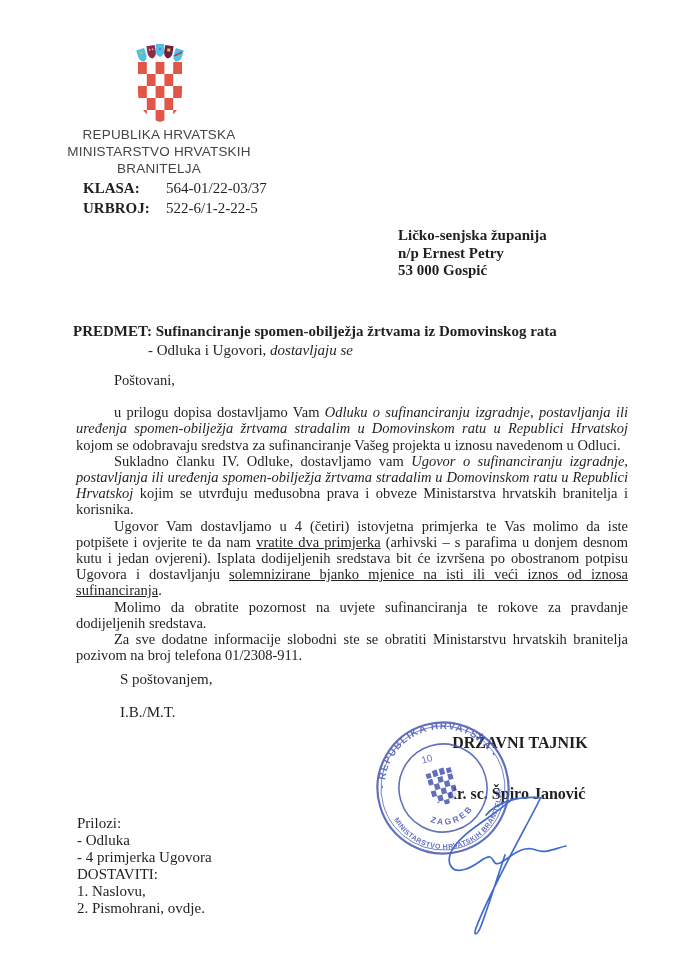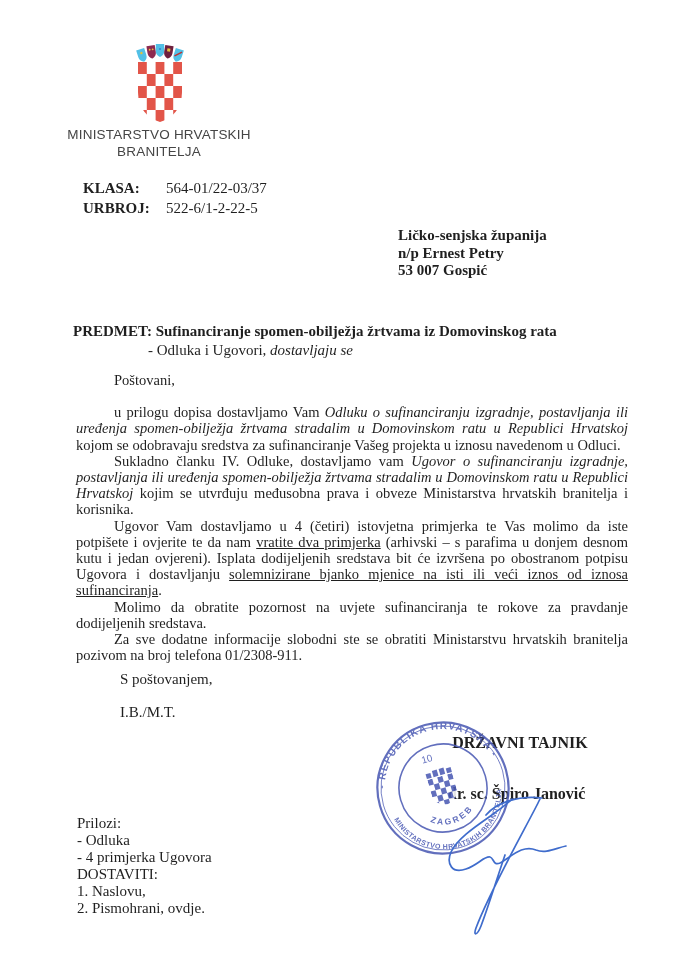--- a/index.html
+++ b/index.html
@@ -93,38 +93,39 @@
           <rect x="29.4" y="54" width="8.8" height="12"></rect>
         <rect x="3" y="66" width="8.8" height="12"></rect>
           <rect x="20.6" y="66" width="8.8" height="12"></rect>
           <rect x="38.2" y="66" width="8.8" height="12"></rect>
       </g>
     </g>
   </svg>
 </div>
 
 <div class="abs letterhead">
+  <div>REPUBLIKA HRVATSKA</div>
   <div>MINISTARSTVO HRVATSKIH BRANITELJA</div>
 </div>
 
 <div class="abs refblock">
   <div class="refrow">
     <span class="reflabel">KLASA:</span>
     <span>564-01/22-03/37</span>
   </div>
   <div class="refrow">
     <span class="reflabel">URBROJ:</span>
     <span>522-6/1-2-22-5</span>
   </div>
 </div>
 
 <div class="abs recipient">
   <div>Ličko-senjska županija</div>
   <div>n/p Ernest Petry</div>
-  <div>53 007 Gospić</div>
+  <div>53 000 Gospić</div>
 </div>
 
 <div class="abs subject">
   <div class="l1">PREDMET: Sufinanciranje spomen-obilježja žrtvama iz Domovinskog rata</div>
   <div class="l2"><span>- Odluka i Ugovori, </span><i>dostavljaju se</i></div>
 </div>
 
 <div class="abs bodytext">
   <p class="salutation">Poštovani,</p>
   <p>u prilogu dopisa dostavljamo Vam <i>Odluku o sufinanciranju izgradnje, postavljanja ili uređenja spomen-obilježja žrtvama stradalim u Domovinskom ratu u Republici Hrvatskoj</i> kojom se odobravaju sredstva za sufinanciranje Vašeg projekta u iznosu navedenom u Odluci.</p>

